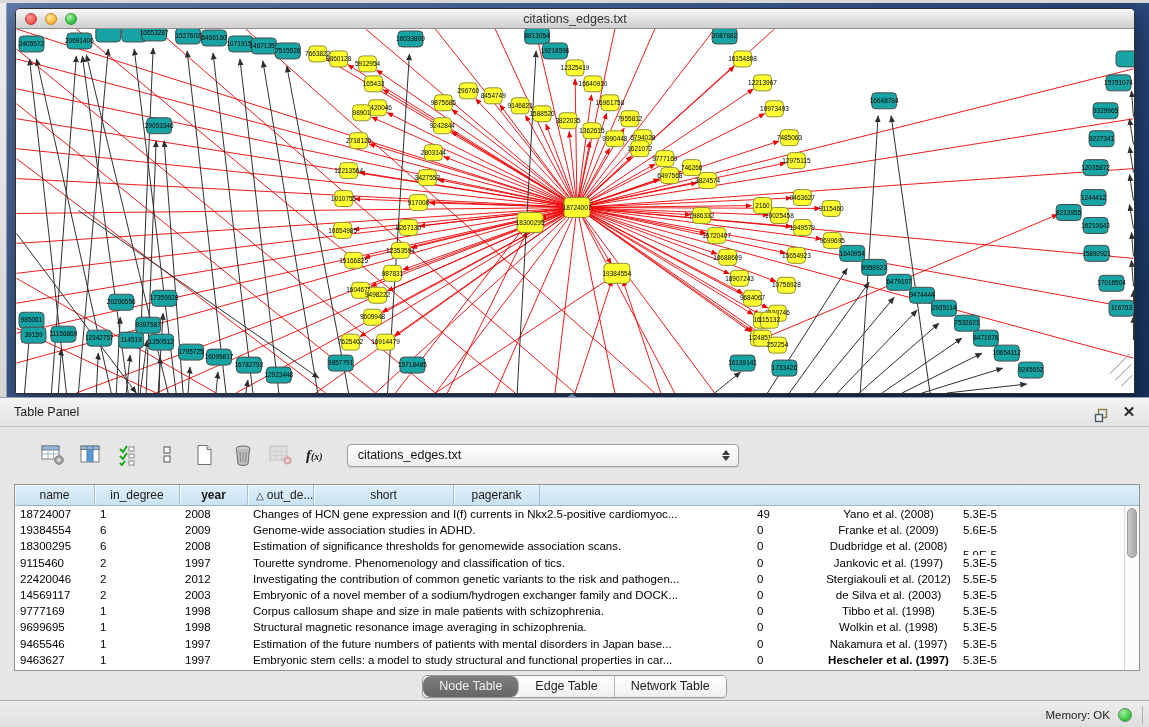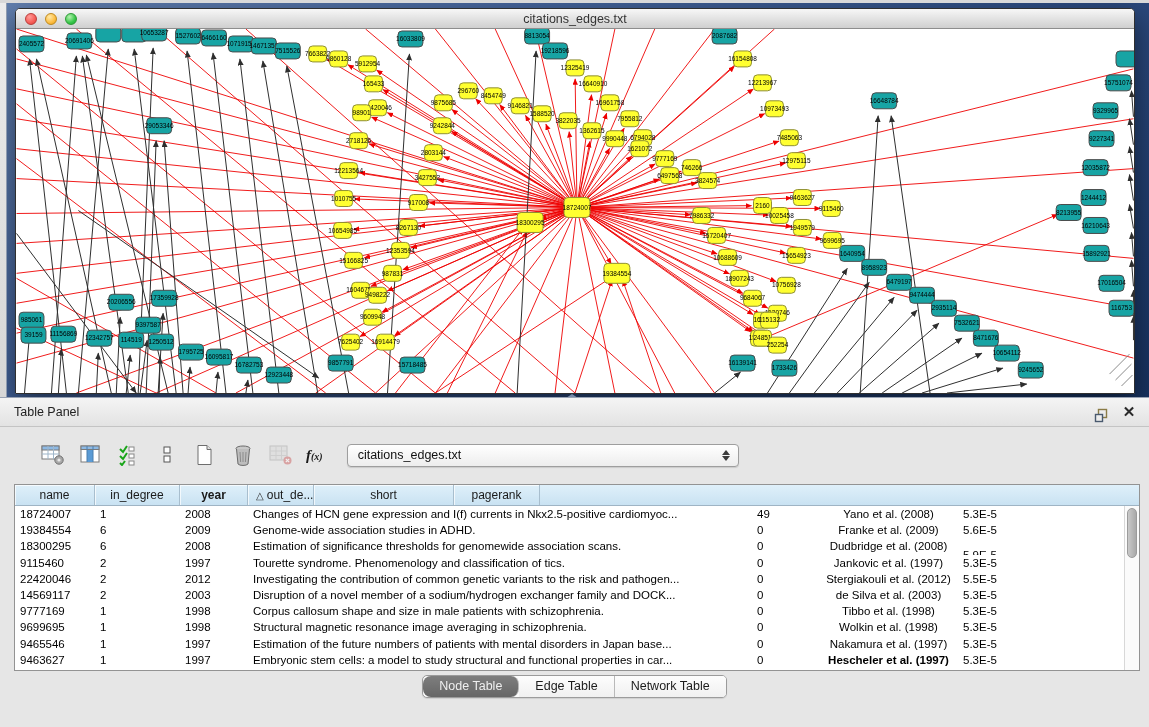--- a/index.html
+++ b/index.html
@@ -915,21 +915,21 @@
           <div class="td" style="width: 68px;">2012</div>
           <div class="td" style="width: 504px;">Investigating the contribution of common genetic variants to the risk and pathogen...</div>
           <div class="td" style="width: 66px;">0</div>
           <div class="td c" style="width: 140px;">Stergiakouli et al. (2012)</div>
           <div class="td" style="width: 86px;">5.5E-5</div>
         </div>
         <div class="trow">
           <div class="td" style="width: 80px;">14569117</div>
           <div class="td" style="width: 85px;">2</div>
           <div class="td" style="width: 68px;">2003</div>
-          <div class="td" style="width: 504px;">Disruption of a novel member of a sodium/hydrogen exchanger family and DOCK...</div>
+          <div class="td" style="width: 504px;">Embryonic of a novel member of a sodium/hydrogen exchanger family and DOCK...</div>
           <div class="td" style="width: 66px;">0</div>
           <div class="td c" style="width: 140px;">de Silva et al. (2003)</div>
           <div class="td" style="width: 86px;">5.3E-5</div>
         </div>
         <div class="trow">
           <div class="td" style="width: 80px;">9777169</div>
           <div class="td" style="width: 85px;">1</div>
           <div class="td" style="width: 68px;">1998</div>
           <div class="td" style="width: 504px;">Corpus callosum shape and size in male patients with schizophrenia.</div>
           <div class="td" style="width: 66px;">0</div>
@@ -970,13 +970,18 @@
   </div>
 
   <div class="tabbar">
     <div class="seg" id="seg">
         <div class="tab active">Node Table</div>
         <div class="tab">Edge Table</div>
         <div class="tab">Network Table</div>
       </div>
   </div>
 
+  <div class="statusbar">
+    <span class="mem-label">Memory: OK</span>
+    <span class="mem-dot"></span>
+    <span class="status-sep"></span>
+  </div>
 </div>
 
 </body></html>

